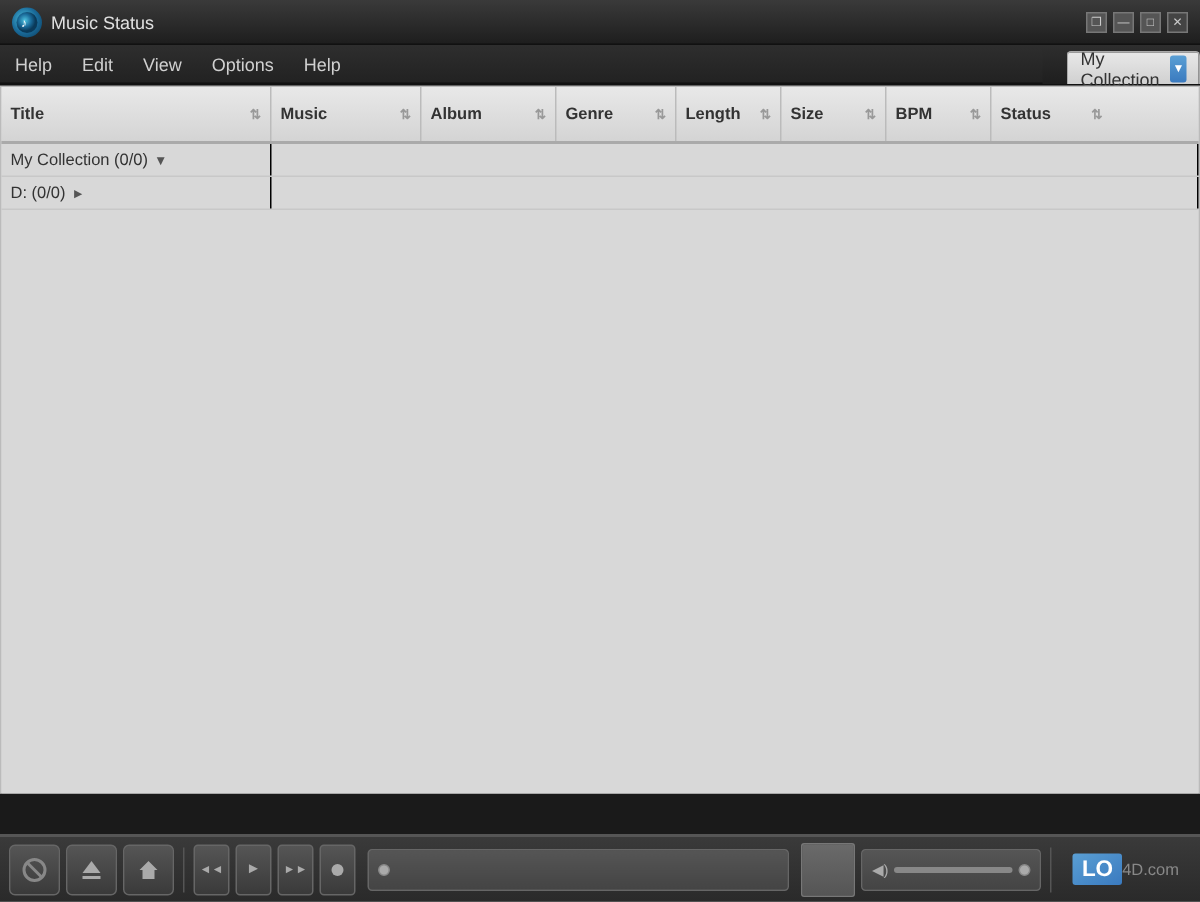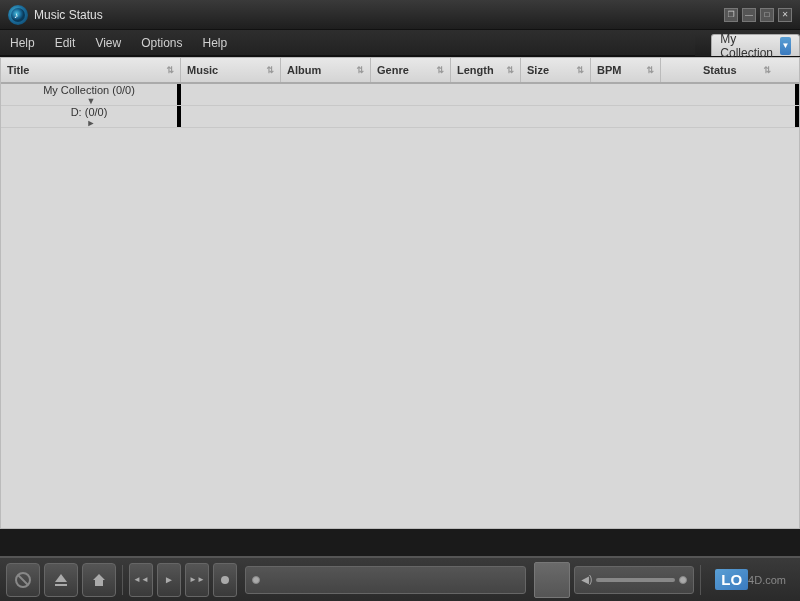--- a/index.html
+++ b/index.html
@@ -117,21 +117,21 @@
       background: #d8d8d8;
       border: 1px solid #bbb;
       flex: 1;
     }
 
     
     #col-headers {
       display: flex;
       background: linear-gradient(to bottom, #e8e8e8, #d4d4d4);
       border-bottom: 2px solid #aaa;
-      height: 26px;
+      height: 38px;
       align-items: flex-end;
     }
     .col-header {
       display: flex;
       align-items: center;
       justify-content: space-between;
       padding: 0 6px;
       font-size: 11px;
       font-weight: bold;
       color: #333;
@@ -155,22 +155,21 @@
       height: 22px;
       cursor: pointer;
     }
     .row-cell {
       padding: 0 6px;
       font-size: 11px;
       color: #333;
       display: flex;
       align-items: center;
       height: 100%;
-      border-right: 4px solid #000000;
-      flex-direction: column;
+      border-right: 1px solid #000000;
     }
     .row-cell .arrow {
       color: #555;
       font-size: 9px;
       margin-left: 4px;
     }
 
     
     #empty-area {
       background: #d8d8d8;
@@ -362,21 +361,21 @@
         <span class="col-sep">⇅</span>
       </div>
       <div class="col-header" style="width:70px; min-width:70px;">
         <span>Size</span>
         <span class="col-sep">⇅</span>
       </div>
       <div class="col-header" style="width:70px; min-width:70px;">
         <span>BPM</span>
         <span class="col-sep">⇅</span>
       </div>
-      <div class="col-header" style="width:80px; min-width:80px; border-right:none;margin-left:36px;">
+      <div class="col-header" style="width:80px; min-width:80px; border-right:none;">
         <span>Status</span>
         <span class="col-sep">⇅</span>
       </div>
     </div>
 
     <div id="table-body">
       <div class="table-row">
         <div class="row-cell" style="width:180px; min-width:180px;">
           <span>My Collection (0/0)</span>
           <span class="arrow">▼</span>

